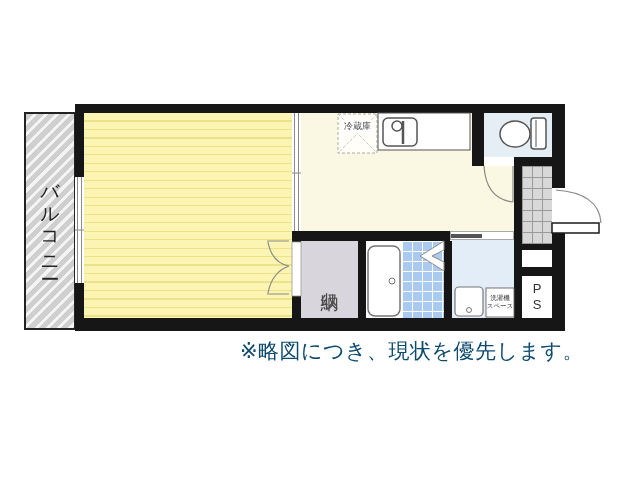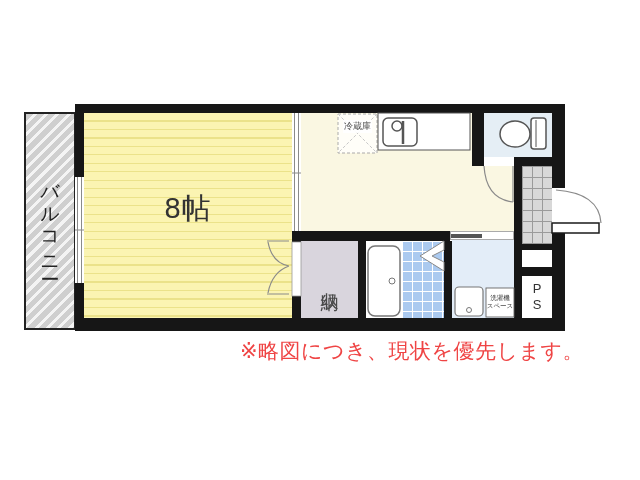--- a/index.html
+++ b/index.html
@@ -63,21 +63,21 @@
   #fridge-label{
     left:338px;top:114px;width:39px;height:24px;display:flex;align-items:center;justify-content:center;
   }
   #fridge-label span{font-size:9px;color:#444;background:rgba(255,255,255,.88);padding:0 1px;}
   #washer-label{
     left:486px;top:288px;width:28px;height:28px;display:flex;flex-direction:column;
     align-items:center;justify-content:center;line-height:1.25;
   }
   #washer-label span{font-size:6.5px;color:#333;white-space:nowrap;}
   #note{
-    left:240px;top:337px;font-size:21px;color:#ef4444;letter-spacing:.5px;white-space:nowrap;
+    left:240px;top:337px;font-size:21px;color:#0c4a6e;letter-spacing:.5px;white-space:nowrap;
   }
   #fixtures{position:absolute;left:0;top:0;pointer-events:none;}
   .lbl{position:absolute;z-index:5;}
 </style>
 </head>
 <body>
 
 <div id="stage">
 
   <div class="abs" id="kitchen"></div>
@@ -173,21 +173,20 @@
 
     <g>
       <rect x="455" y="287" width="28" height="29" rx="4" fill="#ffffff" stroke="#777" stroke-width="1.2"></rect>
       <circle cx="469" cy="310" r="2.5" fill="none" stroke="#777" stroke-width="1"></circle>
     </g>
 
     <rect x="486" y="288" width="28" height="29" fill="#ffffff" stroke="#666" stroke-width="0.9"></rect>
   </svg>
 
   <div class="lbl" id="room-label">
-    <div class="l2">8帖</div>
   </div>
   <div class="lbl" id="fridge-label">
     <span>冷蔵庫</span>
   </div>
   <div class="lbl" id="washer-label">
     <span>洗濯機</span>
     <span>スペース</span>
   </div>
   <div class="lbl" id="note">※略図につき、現状を優先します。</div>
 

